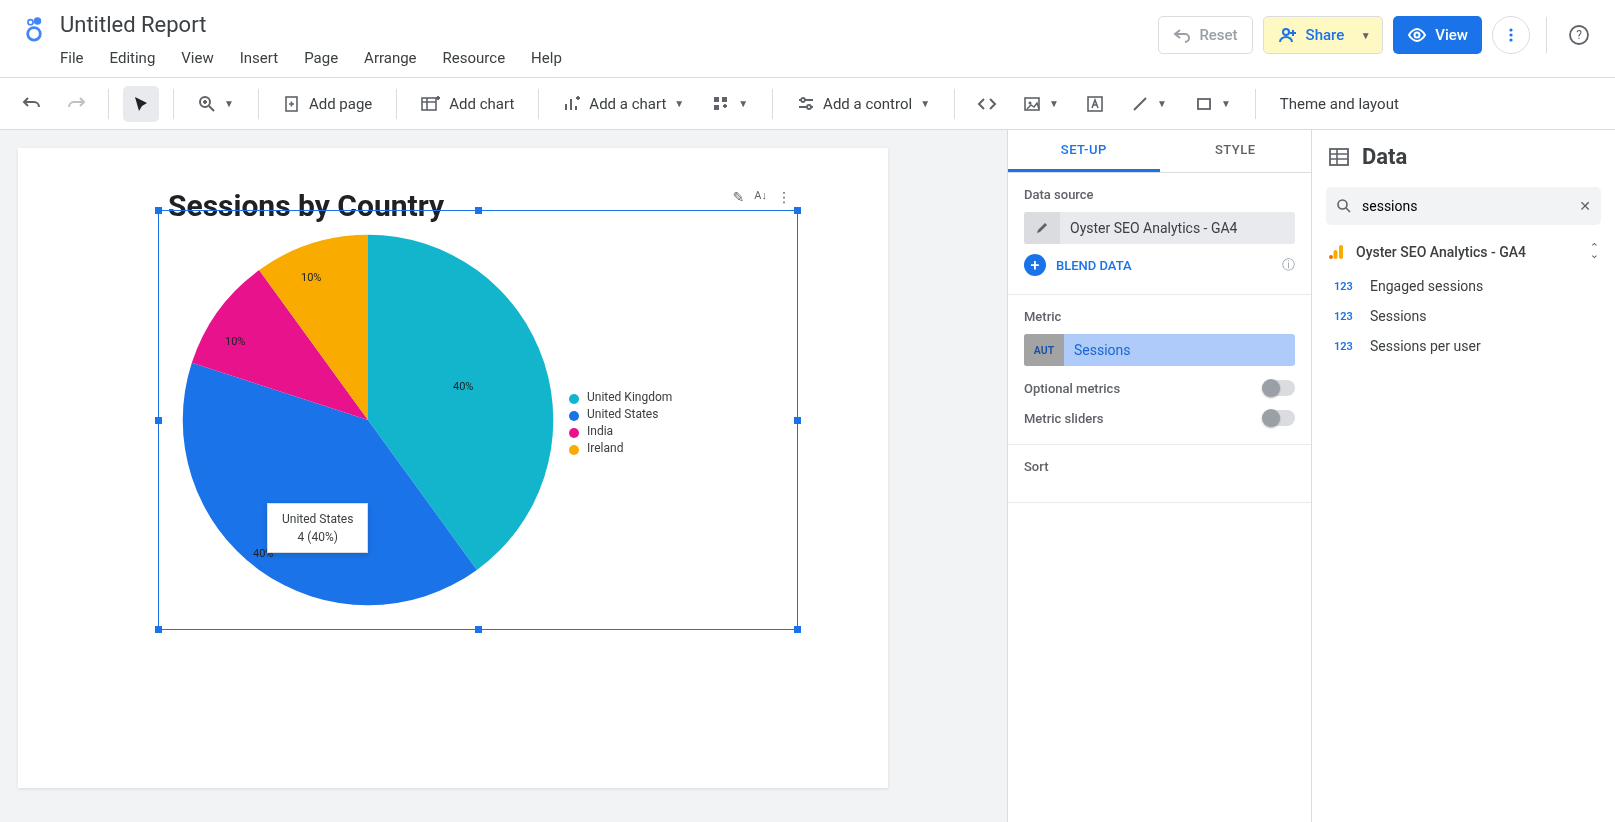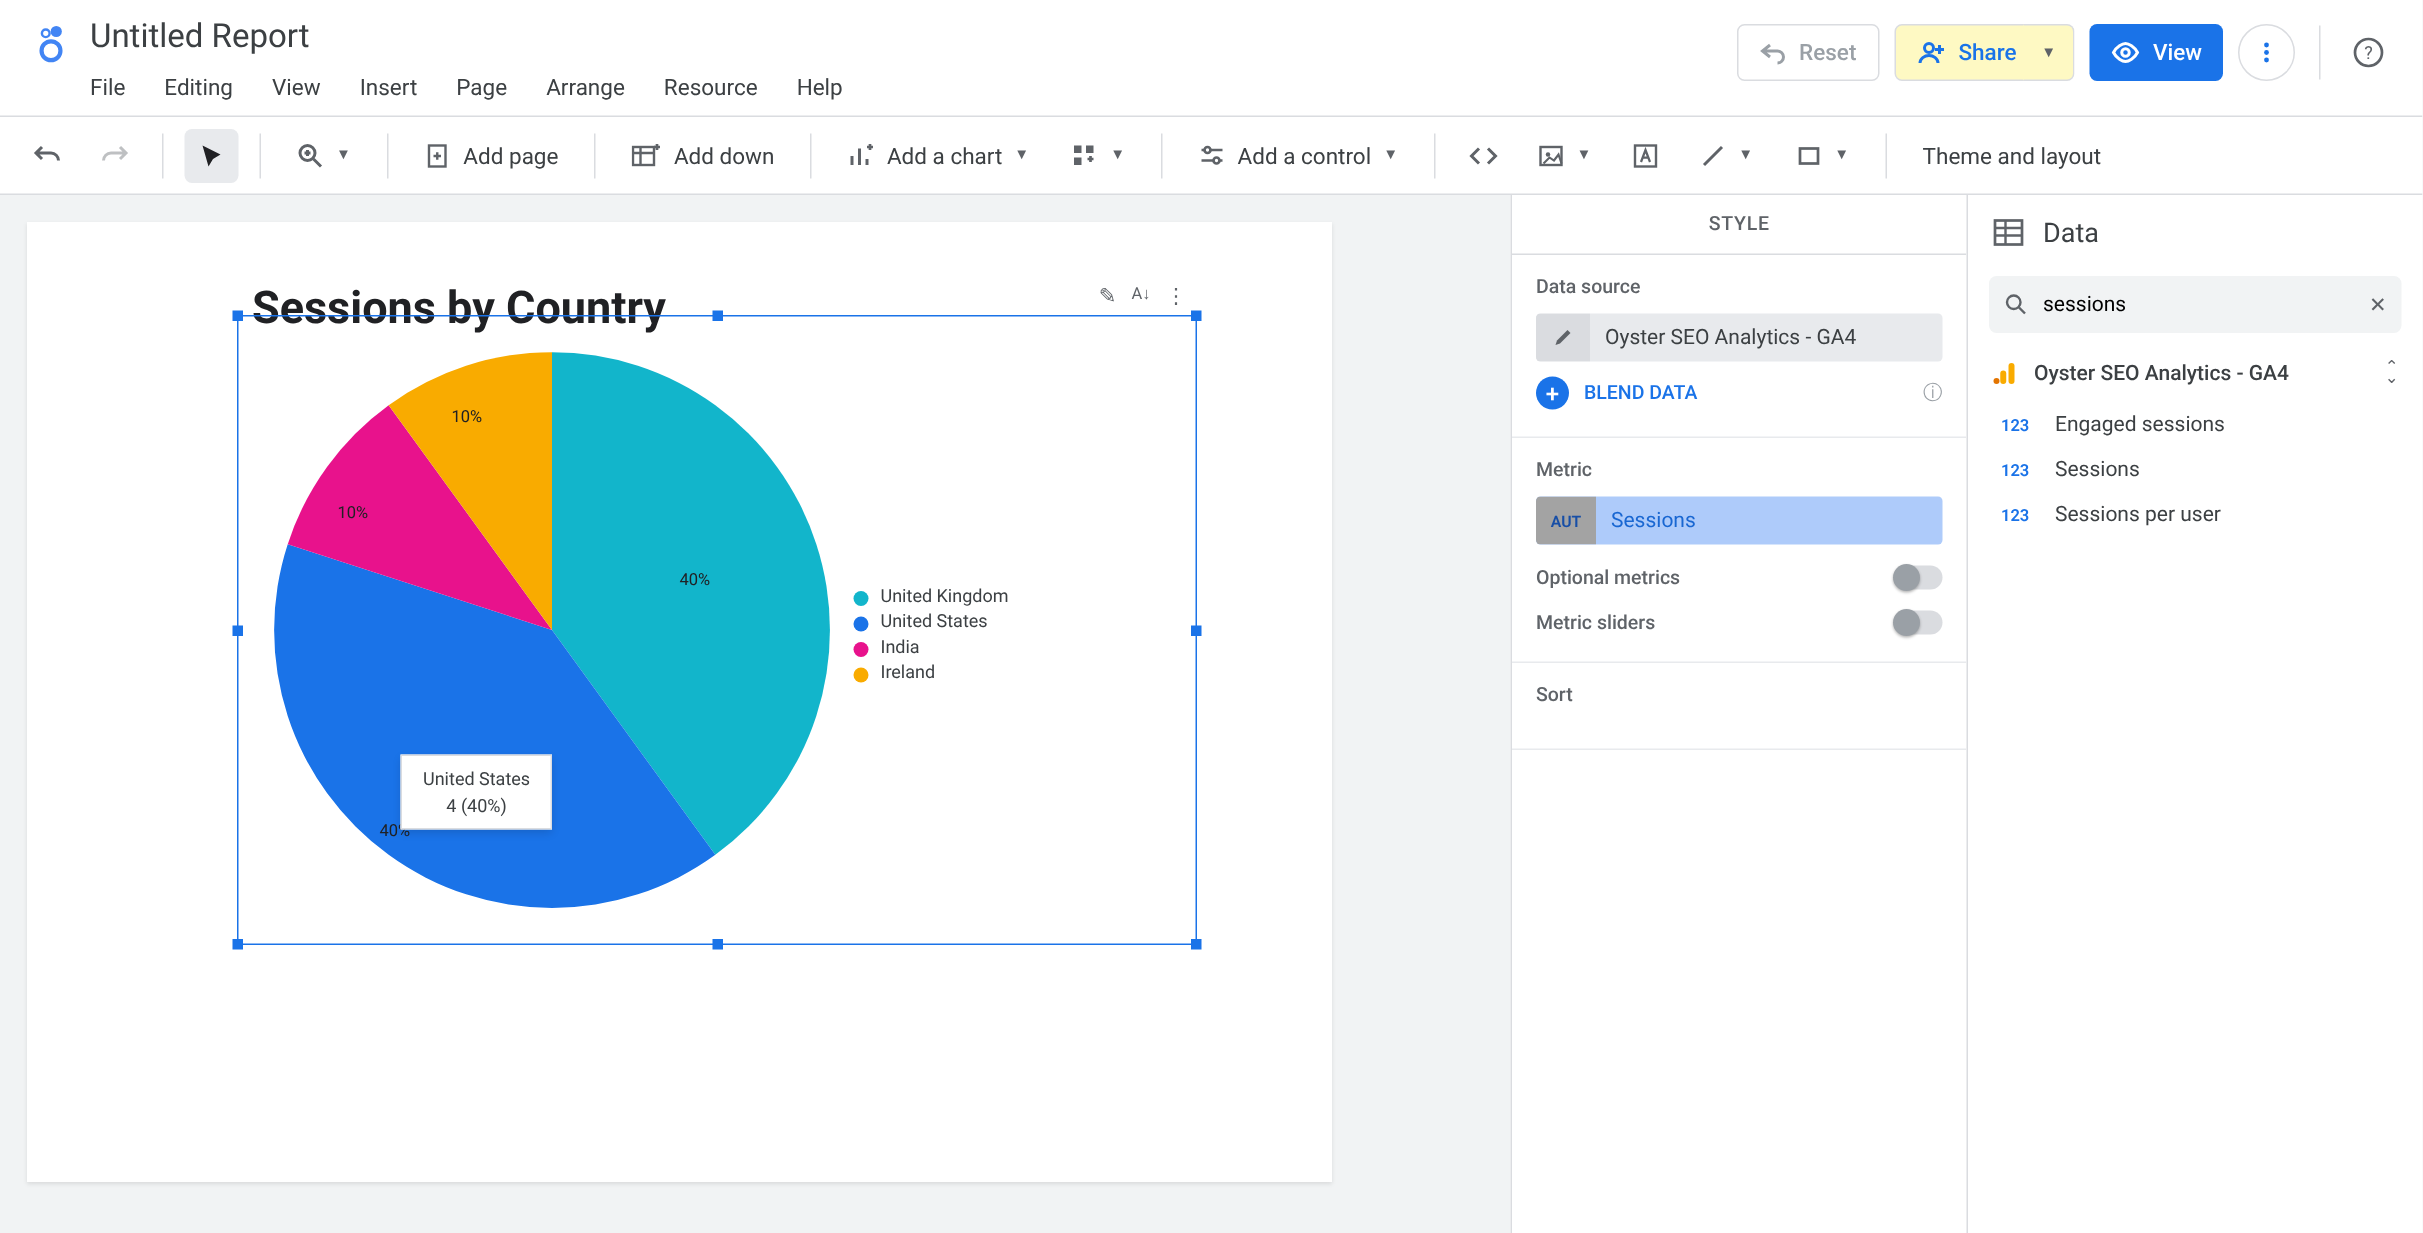--- a/index.html
+++ b/index.html
@@ -60,21 +60,21 @@
 .chip-met .ic{width:40px;display:flex;align-items:center;justify-content:center;background:#a3a3a3;height:100%;color:#174ea6;font-size:10.5px;font-weight:600}
 .chip-text{padding:0 10px}
 .blend{display:flex;align-items:center;gap:10px;margin-top:10px;color:#1a73e8;font-weight:500;font-size:13px}
 .blend .plus{width:22px;height:22px;border-radius:50%;background:#1a73e8;color:#fff;display:flex;align-items:center;justify-content:center;font-size:16px}
 .blend .q{margin-left:auto;color:#9aa0a6}
 .toggle-row{display:flex;align-items:center;justify-content:space-between;margin-top:14px;font-size:13px;font-weight:500;color:#5f6368}
 .toggle{width:32px;height:16px;background:#dadce0;border-radius:10px;position:relative}
 .toggle::after{content:'';position:absolute;width:18px;height:18px;background:#9aa0a6;border-radius:50%;top:-1px;left:-1px;box-shadow:0 1px 2px rgba(0,0,0,.3)}
 .data-panel{width:304px;border-left:1px solid #dadce0;background:#fff}
 .data-head{display:flex;align-items:center;gap:12px;padding:14px 16px}
-.data-head h2{font-size:18px;font-weight:400}
+.data-head h2{font-size:22px;font-weight:700}
 .search-box{margin:4px 14px 8px 14px;display:flex;align-items:center;background:#f1f3f4;border-radius:5px;height:38px;padding:0 10px;gap:10px}
 .search-box input{flex:1;border:none;background:transparent;outline:none;font-size:14px}
 .ds-item{display:flex;align-items:center;gap:10px;padding:10px 16px;font-size:14px;font-weight:500}
 .ds-item .exp{margin-left:auto;color:#5f6368}
 .field-item{display:flex;align-items:center;gap:12px;padding:7px 22px;font-size:14px;cursor:pointer}
 .field-type{color:#1a73e8;font-size:11px;font-weight:600;width:24px}
 svg{display:block}
 </style>
 </head>
 <body>
@@ -175,21 +175,21 @@
       </svg>
       <span>Add page</span>
     </div>
   <div class="tsep"></div>
   <div class="tbtn">
       <svg width="20" height="18">
         <rect x="1" y="3" width="14" height="12" fill="none" stroke="#5f6368" stroke-width="1.6"></rect>
         <path d="M1 7h14M6 3v12" stroke="#5f6368" stroke-width="1.6"></path>
         <path d="M15 3h4M17 1v4" stroke="#5f6368" stroke-width="1.8"></path>
       </svg>
-      <span>Add down</span>
+      <span>Add chart</span>
     </div>
   <div class="tsep"></div>
   <div class="tbtn">
       <svg width="18" height="18">
         <path d="M3 15V9M8 15V4M13 15v-4" stroke="#5f6368" stroke-width="2"></path>
         <path d="M13 3h4M15 1v4" stroke="#5f6368" stroke-width="1.8"></path>
       </svg>
       <span>Add a chart</span>
       <span class="caret">▼</span>
     </div>
@@ -305,20 +305,21 @@
         <div class="tooltip">
           <div>United States</div>
           <div class="tt-val">4 (40%)</div>
         </div>
       </div>
     </div>
   </div>
 
   <div class="panel">
     <div class="tabs">
+      <div class="tab active">SET-UP</div>
       <div class="tab">STYLE</div>
     </div>
     <div class="section">
       <div class="section-label">Data source</div>
       <div class="chip chip-ds">
         <span class="ic">
             <svg width="14" height="14">
               <path d="M2 12l1-3 7-7 2 2-7 7z" fill="#5f6368"></path>
             </svg>
           </span>

